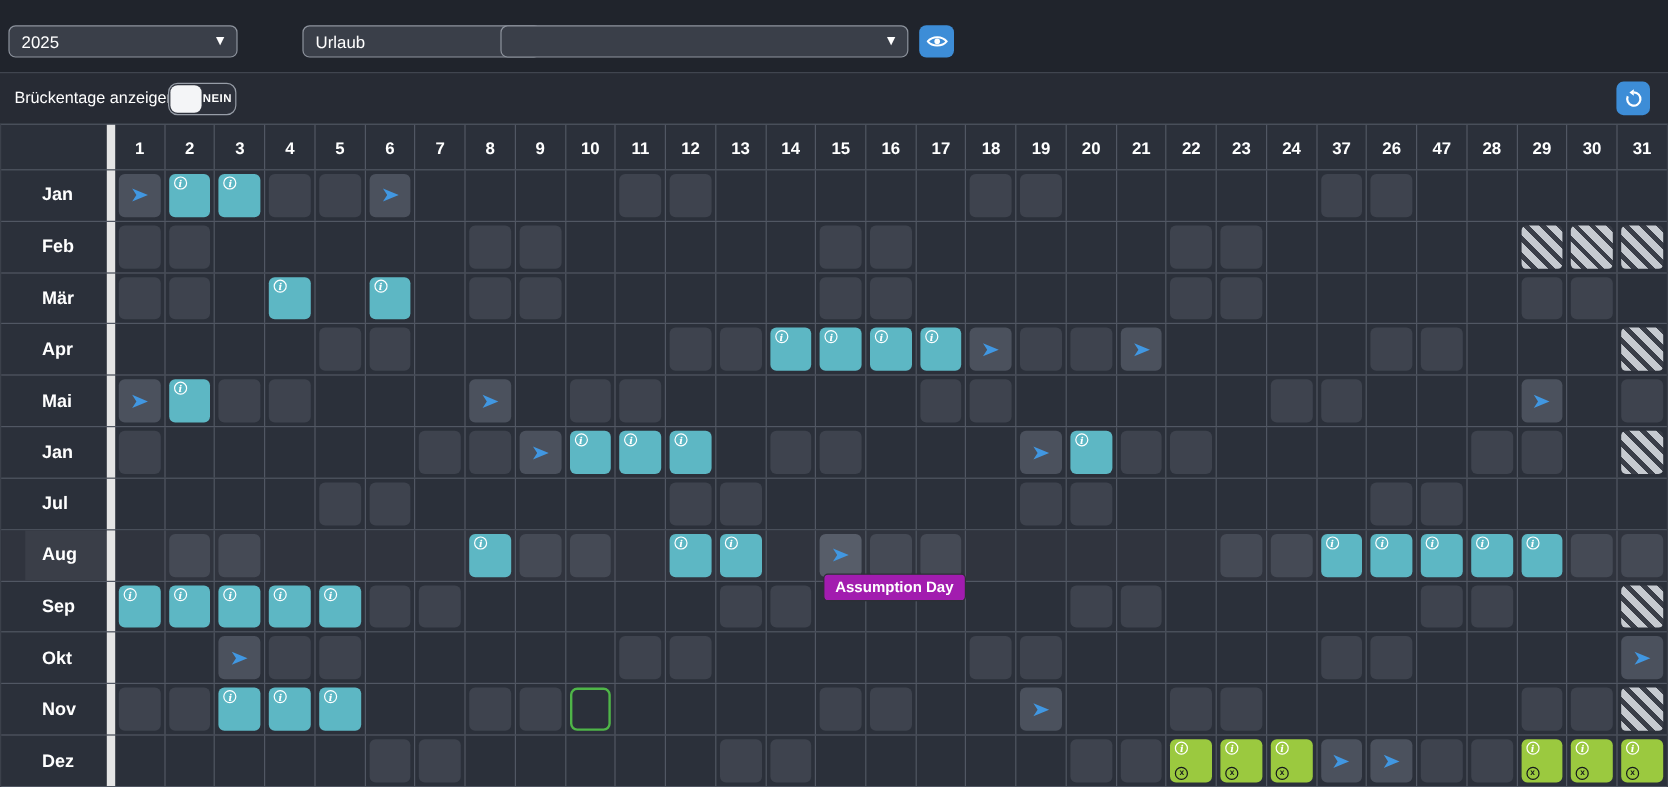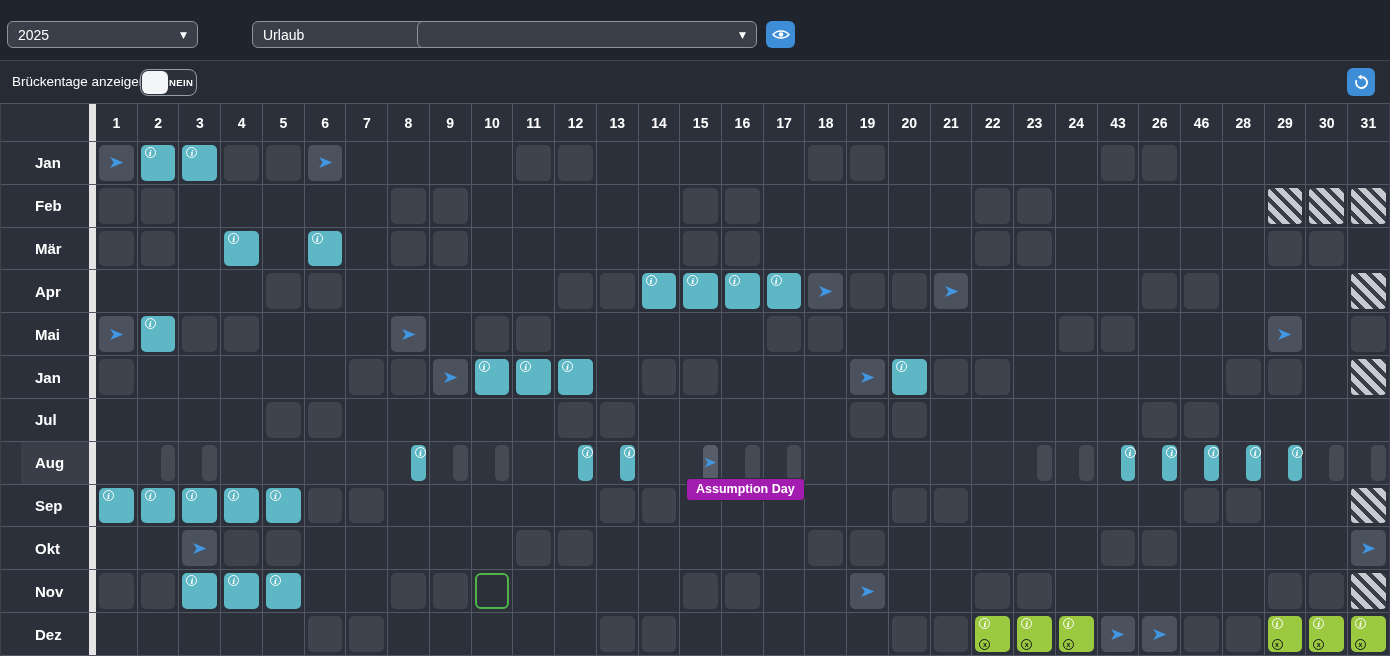--- a/index.html
+++ b/index.html
@@ -33,21 +33,21 @@
           background:#2b303a; border-top:1px solid #515763; border-left:1px solid #3c414b; border-right:1px solid #3c414b; }
   .grow { display:flex; border-bottom:1px solid #515763; }
   .hrow { height:38px; }
   .mrow { flex:1; }
   .lbl  { width:75px; border-right:7px solid #e5e5e5;margin-left:20px; }
   .mlbl { color:#fff; font-size:15px; font-weight:bold; display:flex; align-items:center; padding-left:14px; }
   .dcol { flex:1; border-right:1px solid #515763; position:relative; }
   .grow .dcol:last-child { border-right:none; }
   .hcell { color:#fff; font-size:14px; font-weight:bold; display:flex; align-items:center; justify-content:center; }
 
-  .row-hover { background:#30343e;gap:20px; }
+  .row-hover { background:#30343e; }
   .row-hover .lbl { background:#3a3e48; }
 
   .pill { position:absolute; inset:3px; border-radius:5px; display:flex; align-items:center; justify-content:center; }
   .weekend  { background:#3e434e; }
   .holiday  { background:#4b515d; }
   .row-hover .holiday { background:#555b67; }
   .holiday.hovered { background:#575d69; }
   .row-hover .weekend { background:#454a55; }
   .vacation { background:#5db7c4; }
   .approved { background:#9bc93f; }
@@ -123,23 +123,23 @@
       <div class="dcol hcell">15</div>
       <div class="dcol hcell">16</div>
       <div class="dcol hcell">17</div>
       <div class="dcol hcell">18</div>
       <div class="dcol hcell">19</div>
       <div class="dcol hcell">20</div>
       <div class="dcol hcell">21</div>
       <div class="dcol hcell">22</div>
       <div class="dcol hcell">23</div>
       <div class="dcol hcell">24</div>
-      <div class="dcol hcell">43</div>
+      <div class="dcol hcell">37</div>
       <div class="dcol hcell">26</div>
-      <div class="dcol hcell">46</div>
+      <div class="dcol hcell">47</div>
       <div class="dcol hcell">28</div>
       <div class="dcol hcell">29</div>
       <div class="dcol hcell">30</div>
       <div class="dcol hcell">31</div>
     </div>
     <div class="grow mrow">
       <div class="lbl mlbl">Jan</div>
       <div class="dcol">
         <div class="pill holiday">
           <svg class="arrow" viewBox="0 0 24 24">

